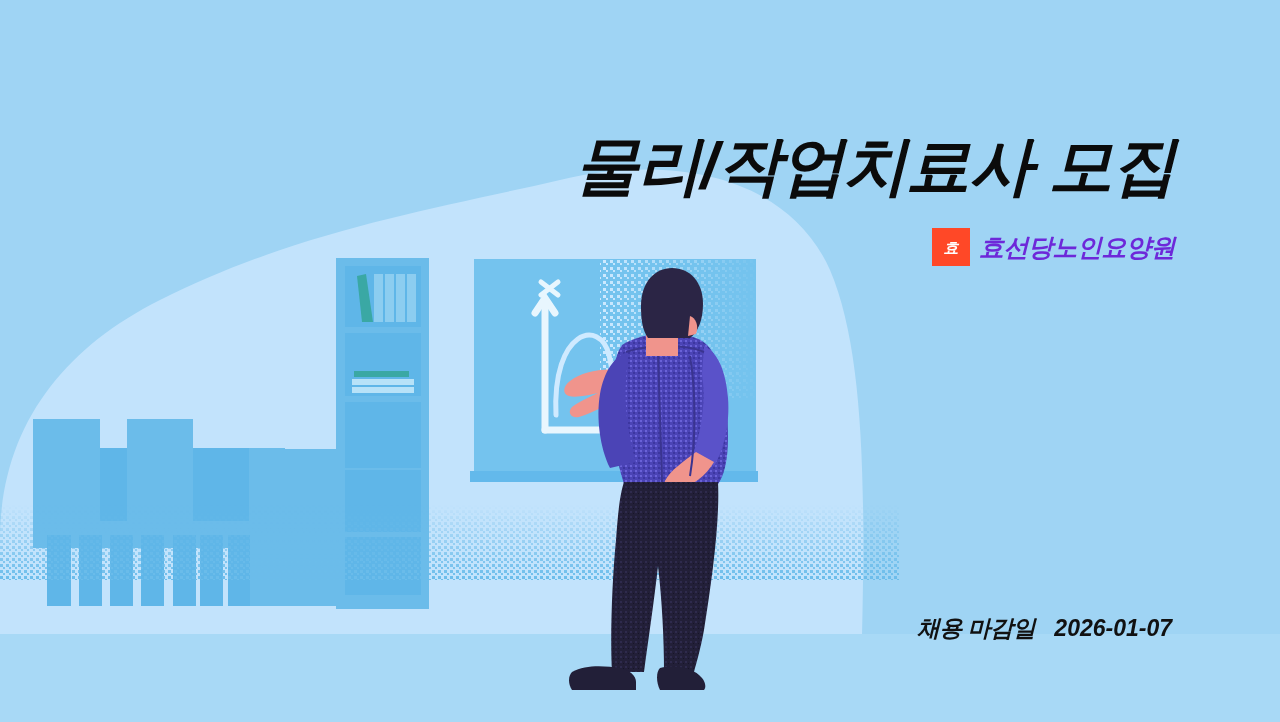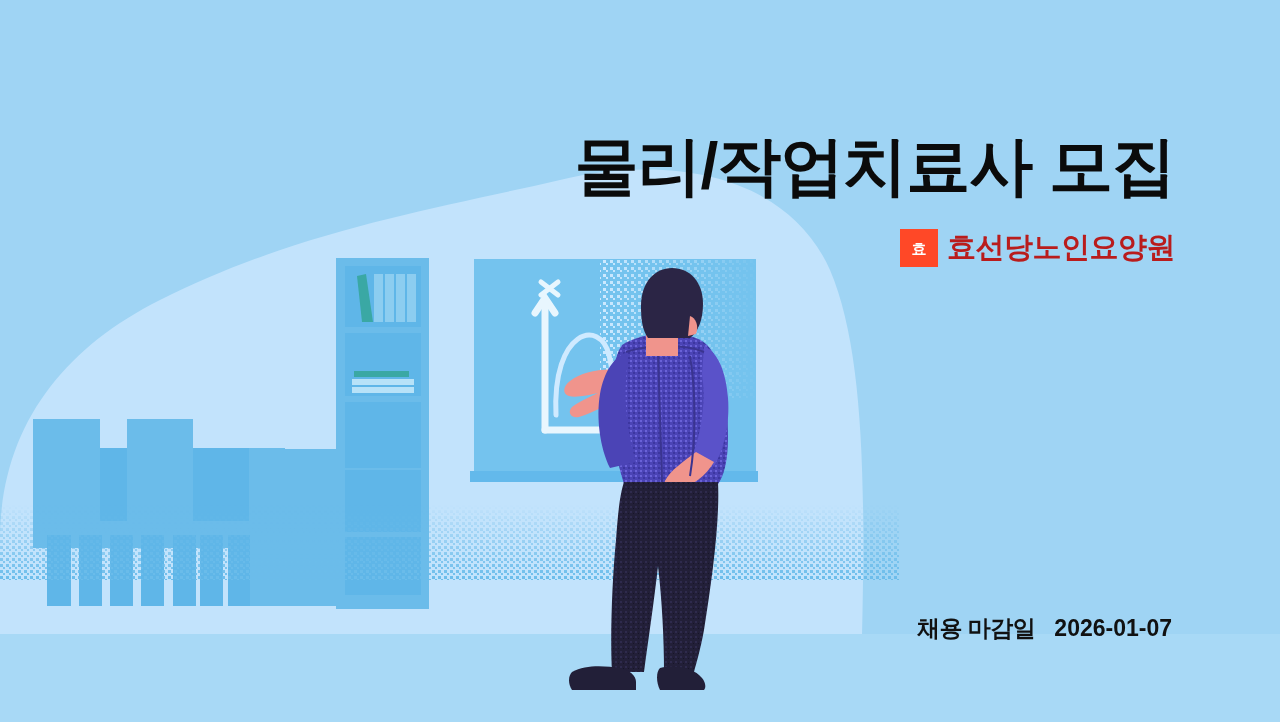--- a/index.html
+++ b/index.html
@@ -8,20 +8,21 @@
     padding: 0;
     background: #ffffff;
   }
   #banner {
     position: relative;
     width: 1280px;
     height: 722px;
     overflow: hidden;
     background: #9fd4f4;
     font-family: "Liberation Sans", "DejaVu Sans", sans-serif;
+    font-style: italic;
   }
   .layer { position: absolute; top: 0; left: 0; width: 1280px; height: 722px; }
   .svg-layer { display: block; }
 
   
   #title-text {
     position: absolute;
     left: 0;
     top: 134px;
     width: 1175px;
@@ -52,23 +53,23 @@
     color: #ffffff;
     display: flex;
     align-items: center;
     justify-content: center;
     font-size: 15px;
     font-weight: 600;
     line-height: 1;
     flex: 0 0 auto;
   }
   #company-name {
-    font-size: 29px;
+    font-size: 25px;
     font-weight: 700;
-    color: #b91c1c;
+    color: #6d28d9;
     letter-spacing: -0.5px;
     white-space: nowrap;
   }
 
   
   #deadline-row {
     position: absolute;
     right: 108px;
     top: 581px;
     display: flex;

